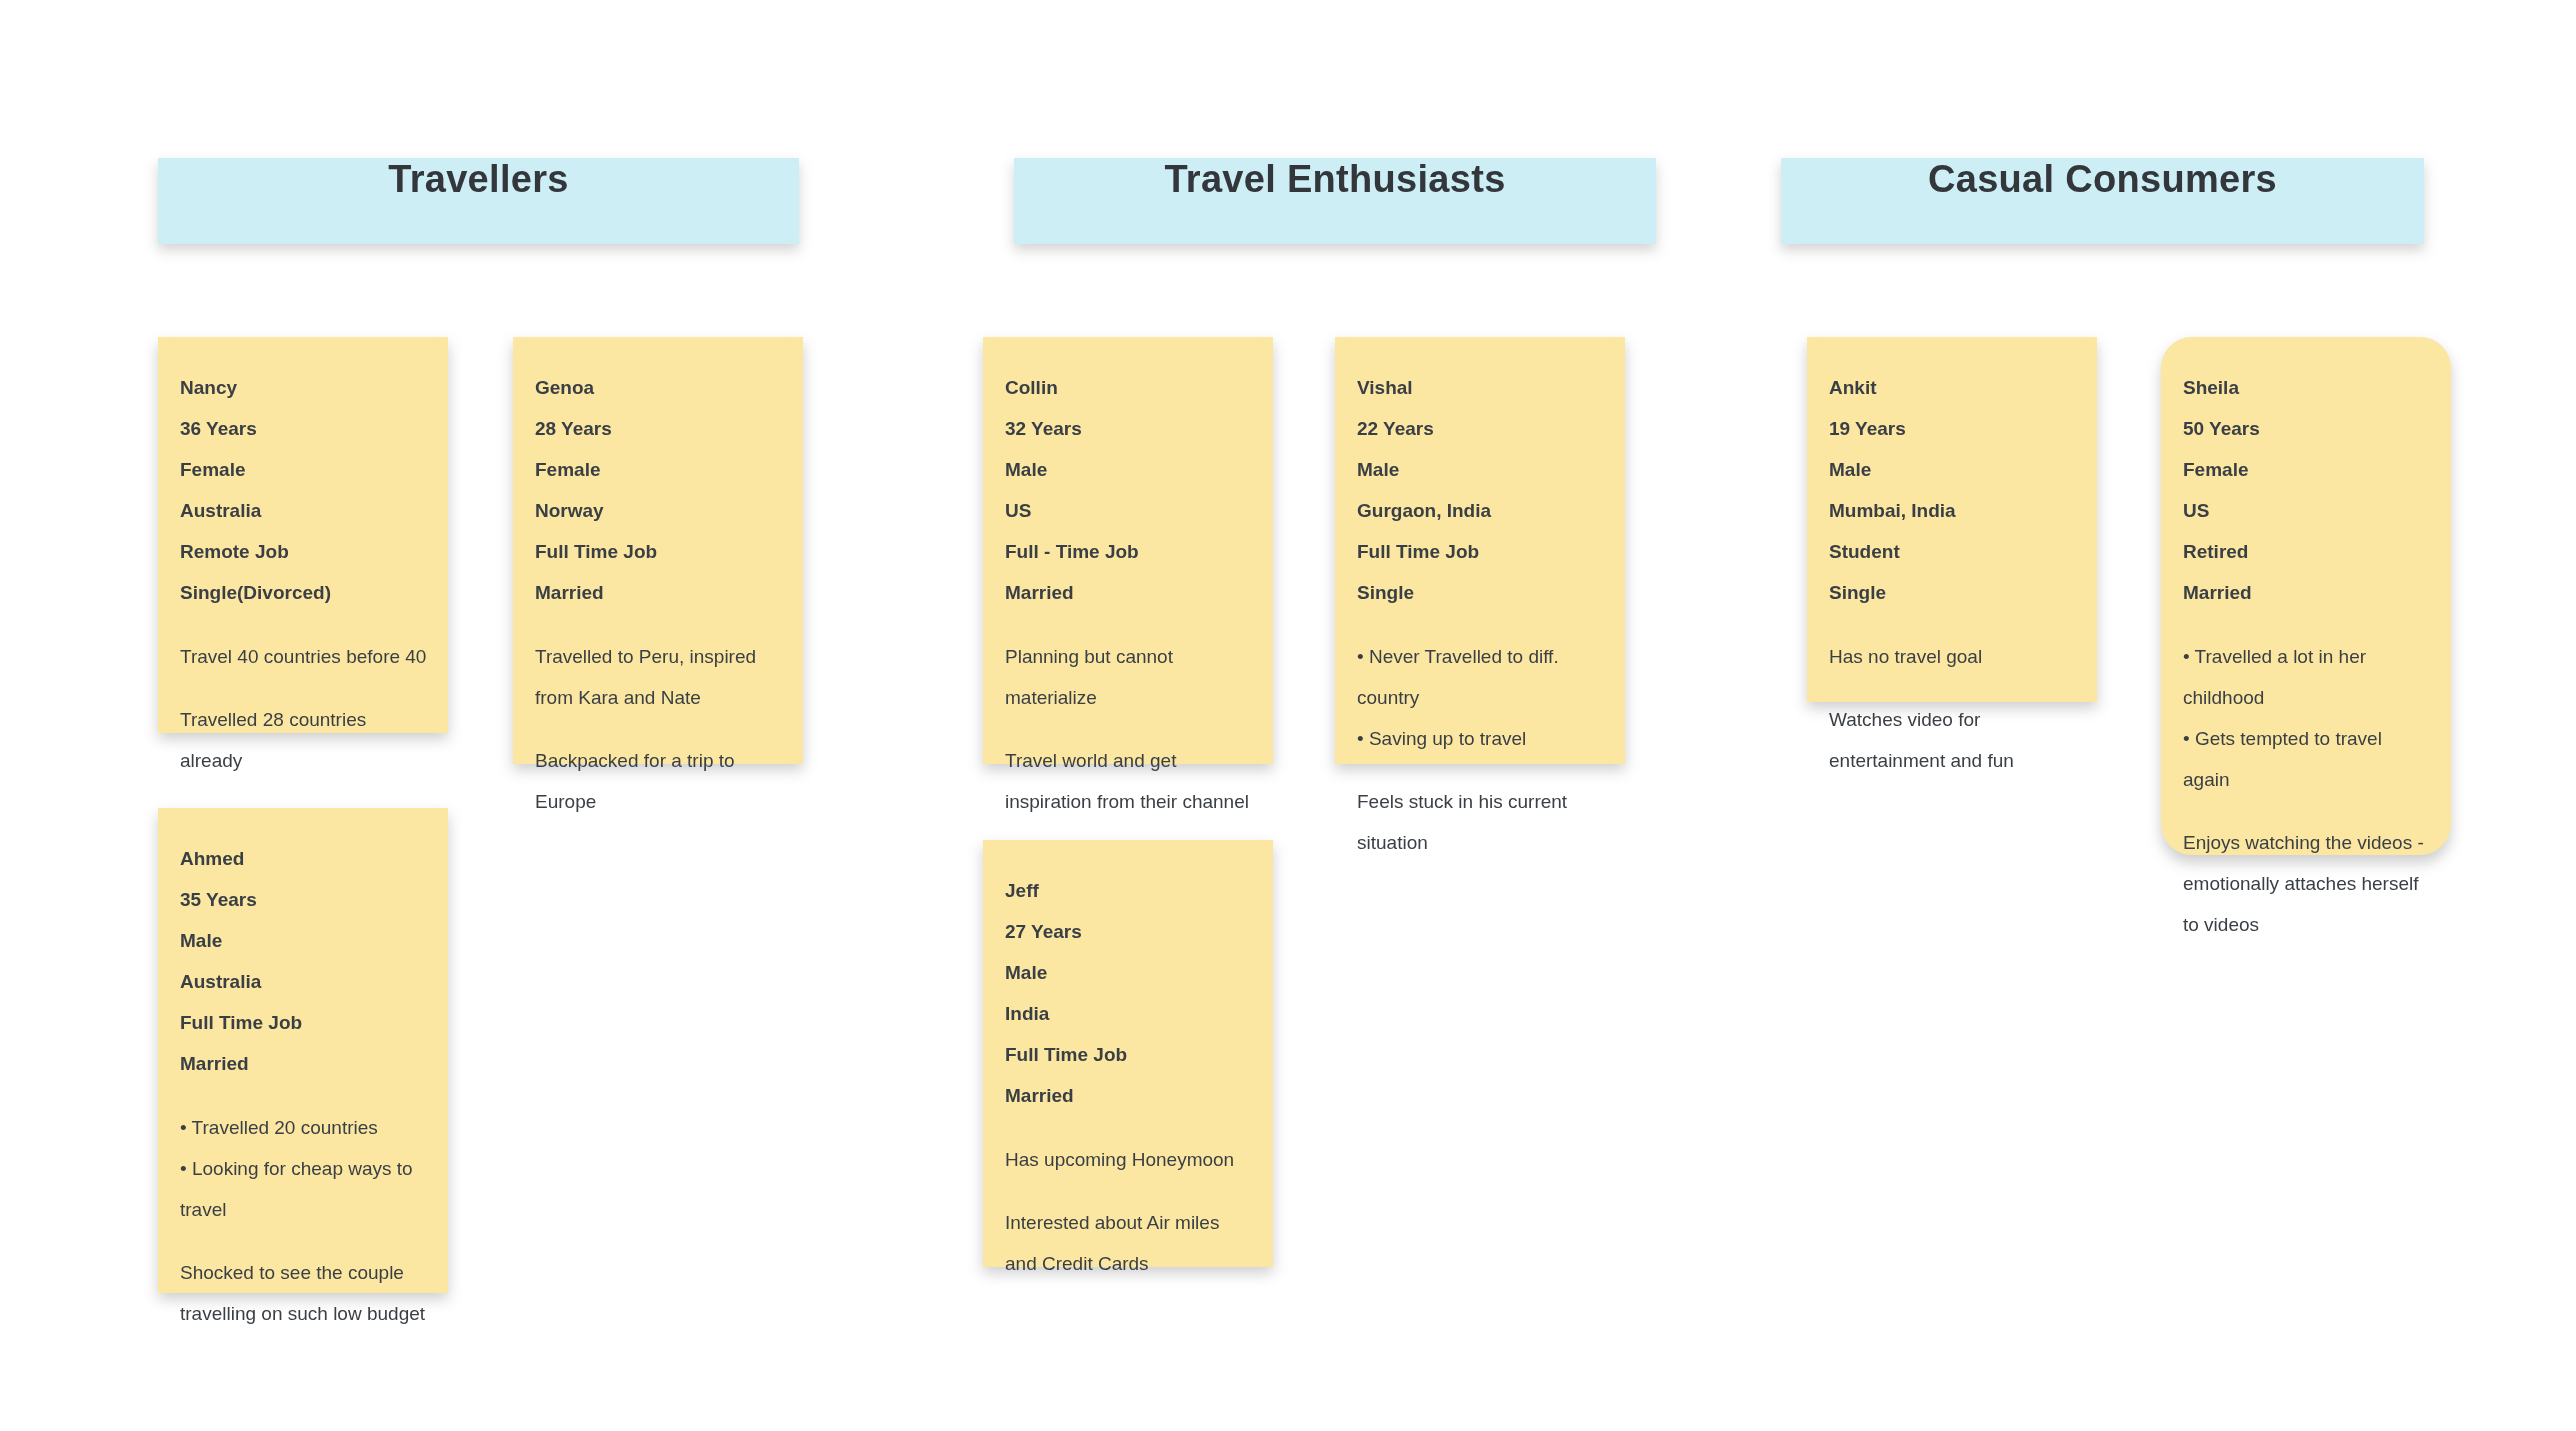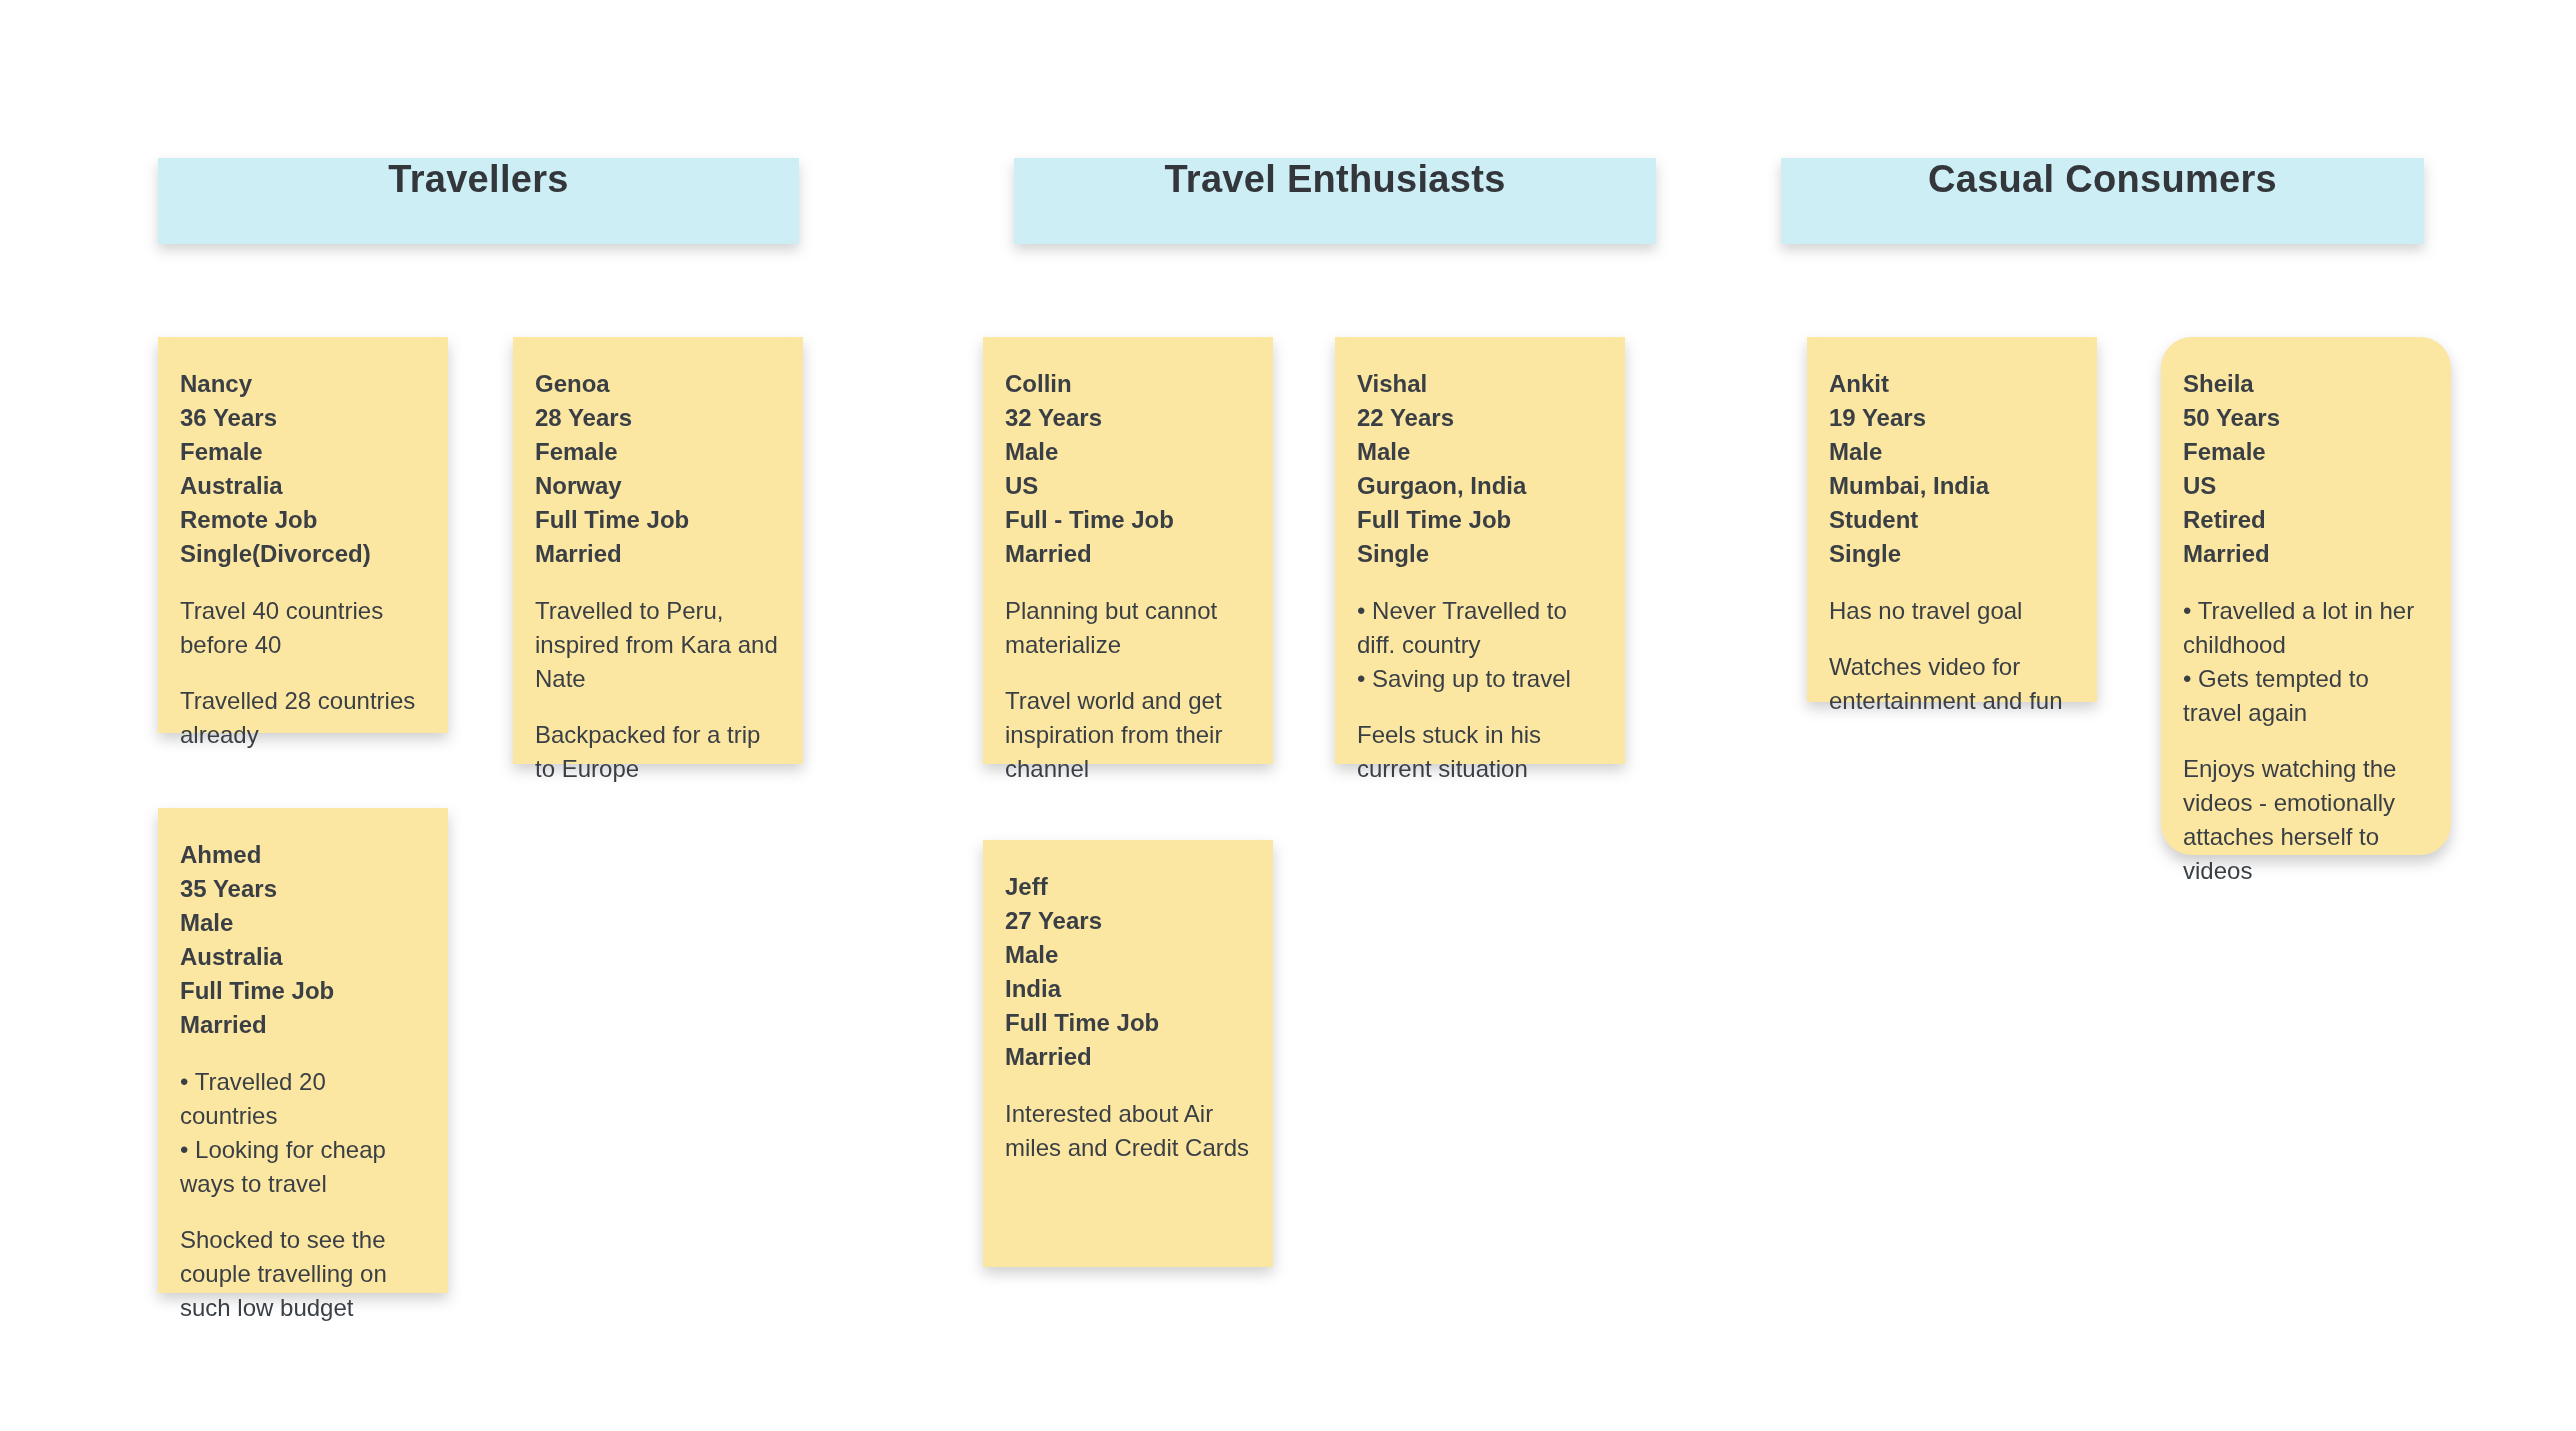--- a/index.html
+++ b/index.html
@@ -35,22 +35,22 @@
   #hdr-casual       { left: 1781px; width: 643px; }
 
   
   .note {
     position: absolute;
     width: 290px;
     background: #fbe7a1;
     box-sizing: border-box;
     padding: 30px 21px 24px 22px;
     color: #3a3f45;
-    font-size: 24px;
-    line-height: 34px;
+    font-size: 19px;
+    line-height: 41px;
     box-shadow: 0 7.3px 13.4px rgba(80, 80, 80, 0.28);
   }
   .note .profile {
     font-weight: 700;
     white-space: pre-line;
   }
   .note .para {
     margin-top: 22.5px;
     white-space: pre-line;
   }
@@ -137,20 +137,21 @@
     <div class="para">Feels stuck in his current situation</div>
   </div>
 
   <div class="note" id="note-jeff">
     <div class="profile">Jeff
 27 Years
 Male
 India
 Full Time Job
 Married</div>
+    <div class="para">Has upcoming Honeymoon</div>
     <div class="para">Interested about Air miles and Credit Cards</div>
   </div>
 
   <div class="note" id="note-ankit">
     <div class="profile">Ankit
 19 Years
 Male
 Mumbai, India
 Student
 Single</div>

